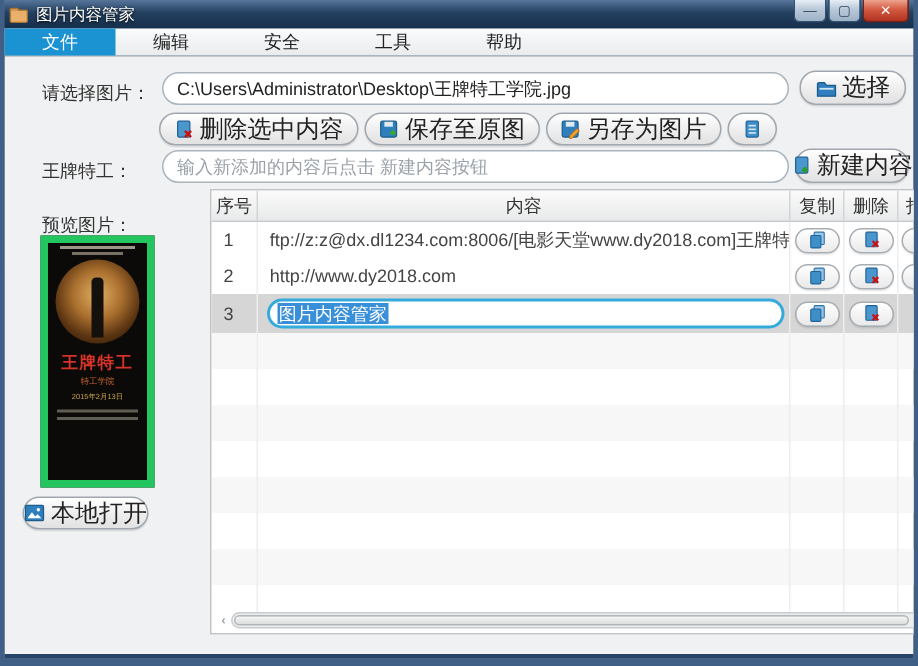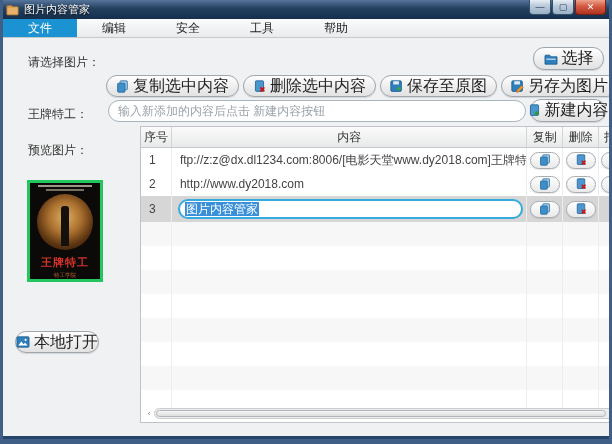--- a/index.html
+++ b/index.html
@@ -69,22 +69,22 @@
   
   .hscroll { position:absolute; left:3px; right:3px; bottom:3px; height:12px;
     display:flex; align-items:center; }
   .h-arrow { width:10px; height:10px; font-size:8px; color:#777; display:flex;
     align-items:center; justify-content:center; }
   .h-track { flex:1; height:11px; background:#eceded; border:1px solid #c9cccf;
     border-radius:6px; position:relative; }
   .h-thumb { position:absolute; left:1px; top:1px; bottom:1px; width:97%;
     background:linear-gradient(#f6f6f6,#dcdddd); border:1px solid #b2b6ba; border-radius:5px; }
   
-  .poster { position:absolute; left:24px; top:119px; width:76px; height:102px;
-    background:#0c0a08; border:3px solid #22c55e; overflow:hidden;margin-top:23px; }
+  .poster { position:absolute; left:24px; top:119px; width:76px; height:168px;
+    background:#0c0a08; border:5px solid #22c55e; overflow:hidden; }
   .p-line { height:2px; background:#cfc6b4; opacity:.75; margin:2px 8px 0; }
   .p-line.short { margin:2px 16px 0; opacity:.55; }
   .p-circle { width:56px; height:56px; border-radius:50%; margin:3px auto 0;
     background:radial-gradient(circle at 50% 42%, #e0b063 0%, #a96f2e 38%, #5c3512 66%, #1c0e04 100%);
     position:relative; }
   .p-figure { position:absolute; left:24px; top:12px; width:8px; height:40px;
     background:#14100c; border-radius:3px 3px 0 0; }
   .p-title { color:#d6332a; font-size:11px; font-weight:bold; text-align:center;
     margin-top:5px; letter-spacing:1px; }
   .p-sub { color:#c2642c; font-size:8px; transform:scale(.7); text-align:center; }
@@ -128,40 +128,32 @@
     <div class="menu-item active">文件</div>
     <div class="menu-item">编辑</div>
     <div class="menu-item">安全</div>
     <div class="menu-item">工具</div>
     <div class="menu-item">帮助</div>
   </div>
 
   <div class="content">
 
     <div class="field-label" style="left:25px; top:16px;">请选择图片：</div>
+    <input class="text-input" style="left: 105px; top: 10px; width: 418px; height: 22px;" value="C:\Users\Administrator\Desktop\王牌特工学院.jpg">
     <div class="btn" style="position:absolute; left:530px; top:9px; width:71px; height:23px;">
       <span class="ico">
         <svg width="14" height="12" viewBox="0 0 16 14">
             <path d="M1 13V3.5A1 1 0 0 1 2 2.5h4.4l1.6 2H15v8.5z" fill="#2f7fbe" stroke="#1a5c8a"></path>
             <rect x="2.5" y="6.5" width="11" height="1.4" fill="#cfe4f2"></rect>
           </svg>
       </span>
       <span>选择</span>
     </div>
 
     <div class="toolbar">
-      <div class="btn">
-        <span class="ico">
-          <svg width="13" height="13" viewBox="0 0 16 16">
-              <rect x="5" y="1" width="9" height="11" rx="1" fill="#9cc6e6" stroke="#2a72a8"></rect>
-              <rect x="2" y="4" width="9" height="11" rx="1" fill="#3e8fc7" stroke="#20639a"></rect>
-            </svg>
-        </span>
-        <span>复制选中内容</span>
-      </div>
       <div class="btn">
         <span class="ico">
           <svg width="13" height="13" viewBox="0 0 16 16">
               <rect x="3" y="1" width="10" height="13" rx="1" fill="#4a97cd" stroke="#1f5f96"></rect>
               <path d="M9 9l5 5M14 9l-5 5" stroke="#cc1111" stroke-width="2"></path>
             </svg>
         </span>
         <span>删除选中内容</span>
       </div>
       <div class="btn">

